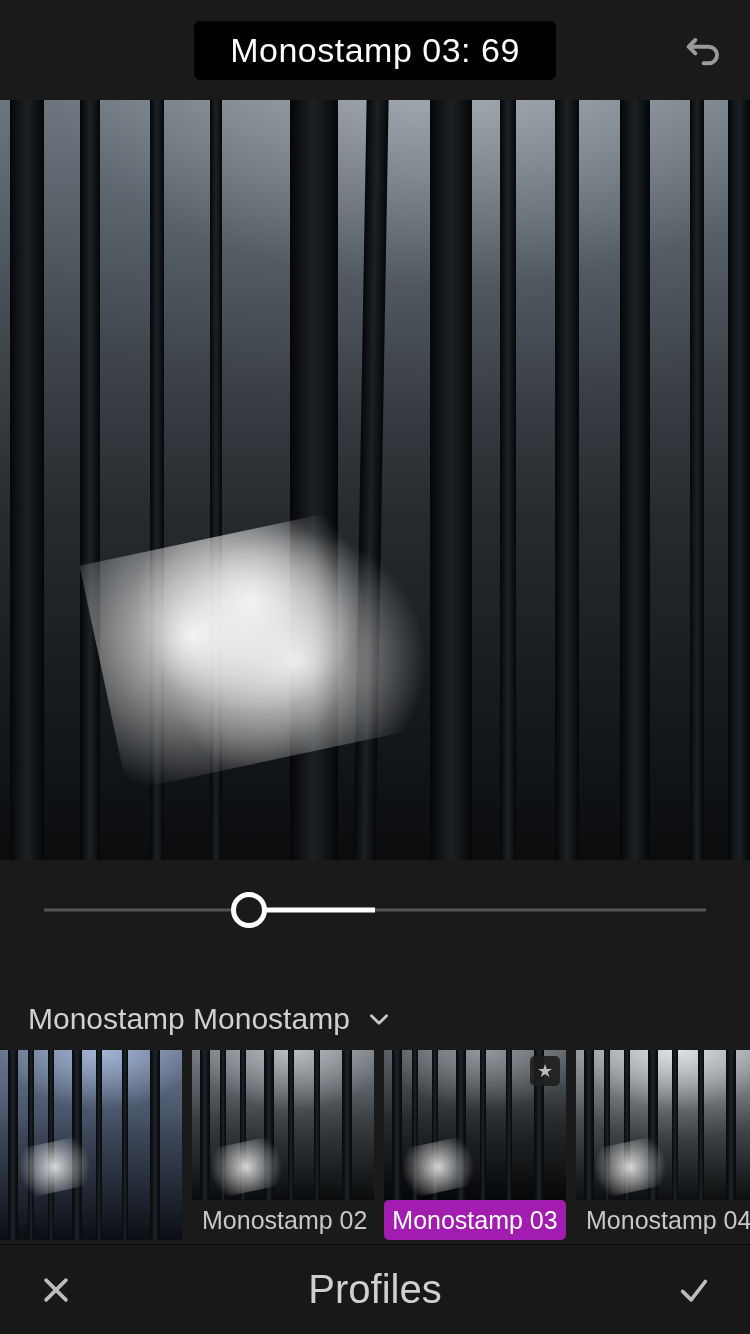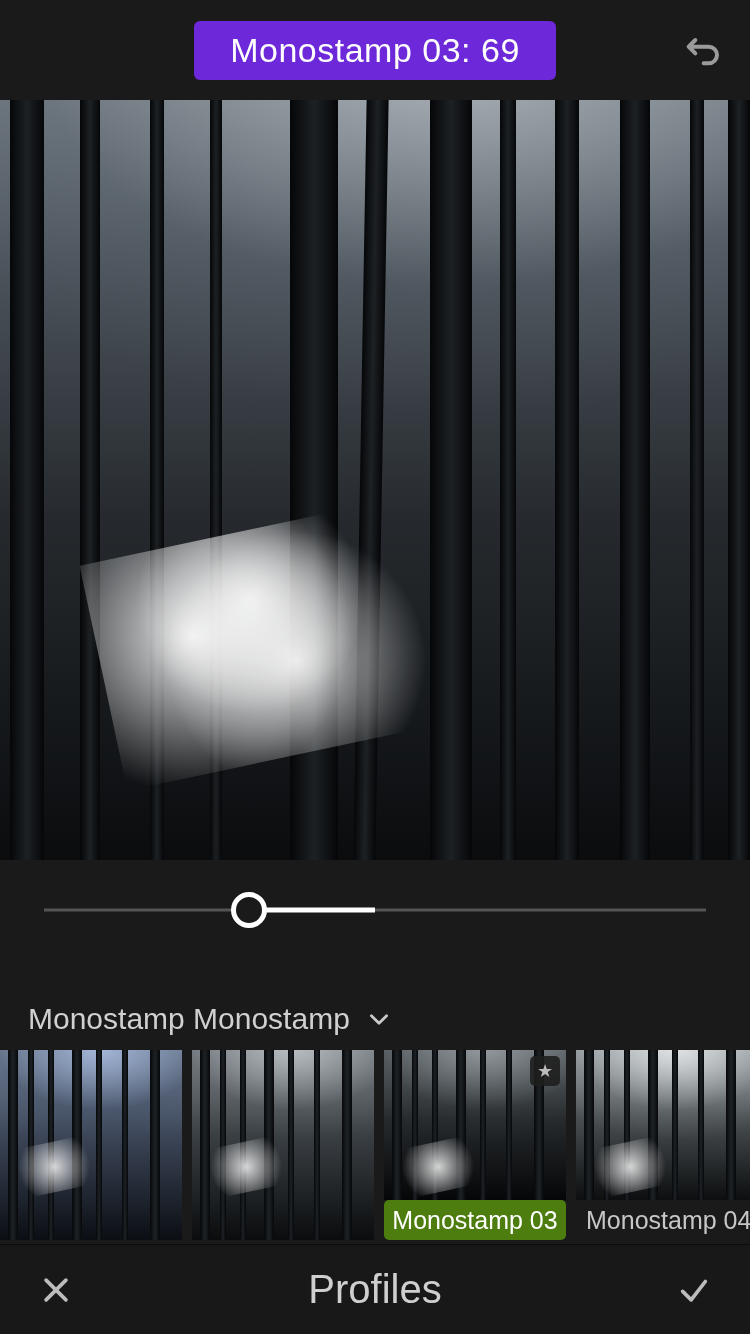--- a/index.html
+++ b/index.html
@@ -1,21 +1,21 @@
 <!DOCTYPE html>
 <html><head>
 <meta charset="utf-8">
 <style>
   * { margin: 0; padding: 0; box-sizing: border-box; }
   html, body { width: 750px; height: 1334px; background: #1a1a1a; font-family: -apple-system, "Helvetica Neue", Arial, sans-serif; color: #e8e8e8; overflow: hidden; }
   .root { width: 750px; height: 1334px; display: flex; flex-direction: column; position: relative; }
 
   
   .header { height: 100px; display: flex; align-items: center; justify-content: center; position: relative; }
-  .header-pill { background: #6d28d9; border-radius: 6px; padding: 10px 36px; font-size: 34px; font-weight: 400; color: #fdfdfd; letter-spacing: 0.5px; }
+  .header-pill { background: #000000; border-radius: 6px; padding: 10px 36px; font-size: 34px; font-weight: 400; color: #fdfdfd; letter-spacing: 0.5px; }
   .undo { position: absolute; right: 26px; top: 50%; transform: translateY(-50%); width: 44px; height: 44px; display:flex; align-items:center; justify-content:center; cursor:pointer; }
   .undo svg { width: 40px; height: 40px; }
 
   
   .image-area { height: 760px; background:#0d0f11; position:relative; overflow:hidden; }
   .trees { position:absolute; inset:0; background:
     radial-gradient(ellipse 900px 500px at 60% -5%, rgba(220,225,230,0.55), rgba(120,130,140,0.15) 45%, rgba(10,12,14,0.0) 70%),
     linear-gradient(to bottom, #6b747c 0%, #4d555d 20%, #262a2e 55%, #0a0c0e 100%);
   }
   .foliage { position:absolute; left:100px; top:430px; width:320px; height:230px; background:
@@ -41,21 +41,21 @@
 
   
   .preset-strip { height: 190px; display:flex; gap:10px; padding-left:0; overflow:hidden; }
   .preset { position:relative; width:182px; flex:0 0 182px; display:flex; flex-direction:column; }
   .preset:first-child { margin-left:0; }
   .thumb { flex:1; background:#222; position:relative; overflow:hidden; }
   .thumb-inner { position:absolute; inset:0; }
   .thumb-trunk { position:absolute; top:0; bottom:0; background:linear-gradient(to right,#060709,#1d2226,#060709); }
   .thumb-foliage { position:absolute; left:18px; top:90px; width:90px; height:50px; background:radial-gradient(circle at 40% 50%, rgba(245,245,245,0.85), rgba(245,245,245,0) 60%); transform:rotate(-12deg); }
   .preset-label { height:40px; display:flex; align-items:center; justify-content:flex-start; font-size:25px; color:#c7c7c7; padding-left:10px; background:transparent; }
-  .preset.selected .preset-label { background:#4d7c0f; color:#fff; border-radius:5px; justify-content:center; padding-left:0; }
+  .preset.selected .preset-label { background:#a21caf; color:#fff; border-radius:5px; justify-content:center; padding-left:0; }
   .star-badge { position:absolute; right:6px; top:6px; width:30px; height:30px; background:rgba(30,30,30,0.9); border-radius:5px; display:flex; align-items:center; justify-content:center; color:#bbb; font-size:18px; }
 
   
   .footer { position:absolute; bottom:0; left:0; right:0; height:90px; background:#181818; border-top:1px solid #0c0c0c; display:flex; align-items:center; justify-content:space-between; padding:0 34px; }
   .footer-title { font-size:40px; color:#cfcfcf; }
   .footer-btn { width:44px; height:44px; display:flex; align-items:center; justify-content:center; cursor:pointer; }
   .footer-btn svg { width:34px; height:34px; }
 </style>
 </head>
 <body>
@@ -124,20 +124,21 @@
           <div class="thumb-inner" style="background: radial-gradient(200px 120px at 55% 0%, rgba(210, 215, 218, 0.7), rgba(100, 105, 110, 0.2) 50%, rgba(8, 9, 10, 0) 75%), linear-gradient(rgb(122, 129, 134) 0%, rgb(58, 63, 67) 45%, rgb(10, 12, 13) 100%);"></div>
           <div class="thumb-trunk" style="left: 8px; width: 10px;"></div>
           <div class="thumb-trunk" style="left: 28px; width: 6px;"></div>
           <div class="thumb-trunk" style="left: 48px; width: 6px;"></div>
           <div class="thumb-trunk" style="left: 72px; width: 10px;"></div>
           <div class="thumb-trunk" style="left: 96px; width: 6px;"></div>
           <div class="thumb-trunk" style="left: 122px; width: 6px;"></div>
           <div class="thumb-trunk" style="left: 150px; width: 10px;"></div>
           <div class="thumb-foliage"></div>
         </div>
+        <div class="preset-label">Monostamp 02</div>
       </div>
       <div class="preset selected">
         <div class="thumb">
           <div class="thumb-inner" style="background: radial-gradient(200px 120px at 55% 0%, rgba(190, 195, 200, 0.55), rgba(70, 75, 80, 0.15) 50%, rgba(5, 6, 7, 0) 75%), linear-gradient(rgb(93, 100, 104) 0%, rgb(39, 43, 46) 45%, rgb(5, 6, 7) 100%);"></div>
           <div class="thumb-trunk" style="left: 8px; width: 10px;"></div>
           <div class="thumb-trunk" style="left: 28px; width: 6px;"></div>
           <div class="thumb-trunk" style="left: 48px; width: 6px;"></div>
           <div class="thumb-trunk" style="left: 72px; width: 10px;"></div>
           <div class="thumb-trunk" style="left: 96px; width: 6px;"></div>
           <div class="thumb-trunk" style="left: 122px; width: 6px;"></div>

